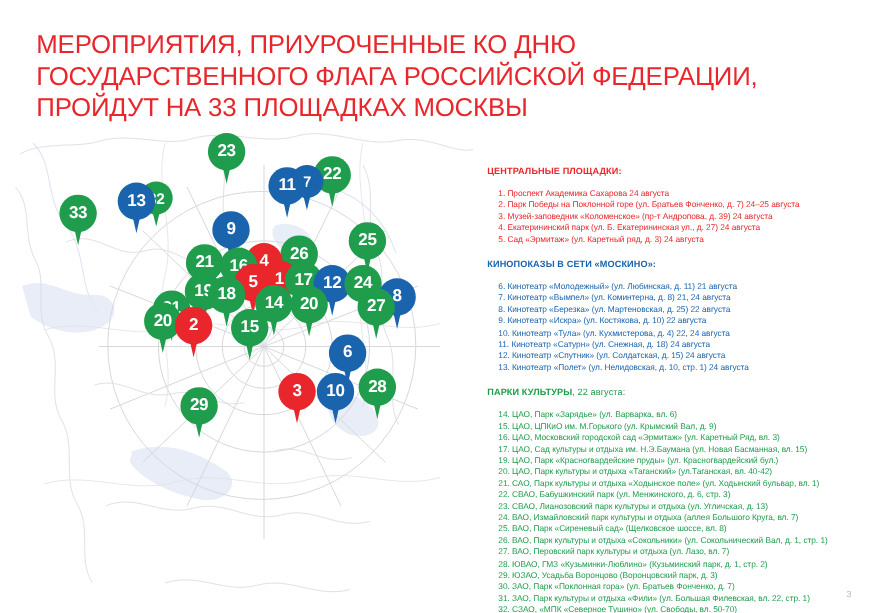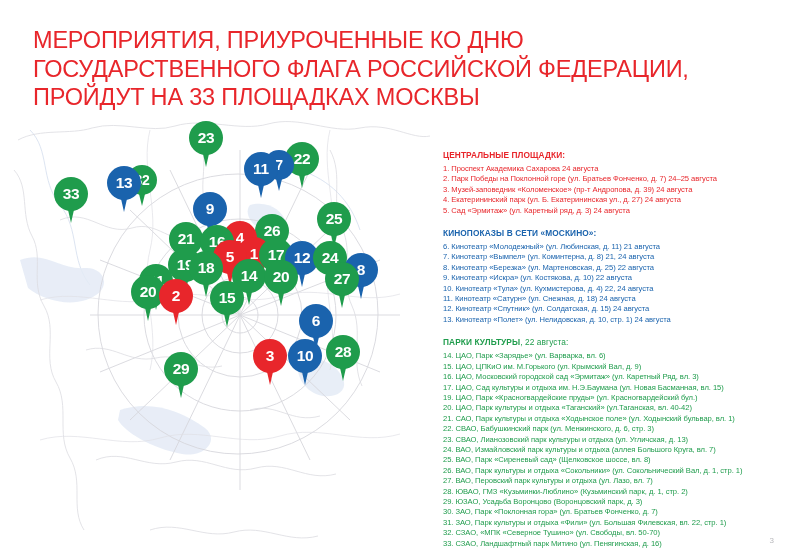--- a/index.html
+++ b/index.html
@@ -66,21 +66,21 @@
   #legend{
     position:absolute;left:443px;top:150px;width:352px;
     z-index:30;
   }
   .sec{margin-bottom:12px;}
   .sec-head{
     font-weight:bold;font-size:8.3px;line-height:11px;
     letter-spacing:0.1px;margin-bottom:3px;
   }
   .sec-head .date{font-weight:normal;}
-  .sec-list{list-style:none;margin:0;padding:0;}
+  .sec-list{list-style:none;margin:10px;padding:0;}
   .sec-list li{
     font-size:7.6px;line-height:10.4px;
     white-space:nowrap;
     letter-spacing:-0.05px;
   }
   .red-sec .sec-head,.red-sec .sec-list li{color:#e8262b;}
   .blue-sec .sec-head,.blue-sec .sec-list li{color:#1a63ad;}
   .green-sec .sec-head,.green-sec .sec-list li{color:#1f9c4c;}
 
   

